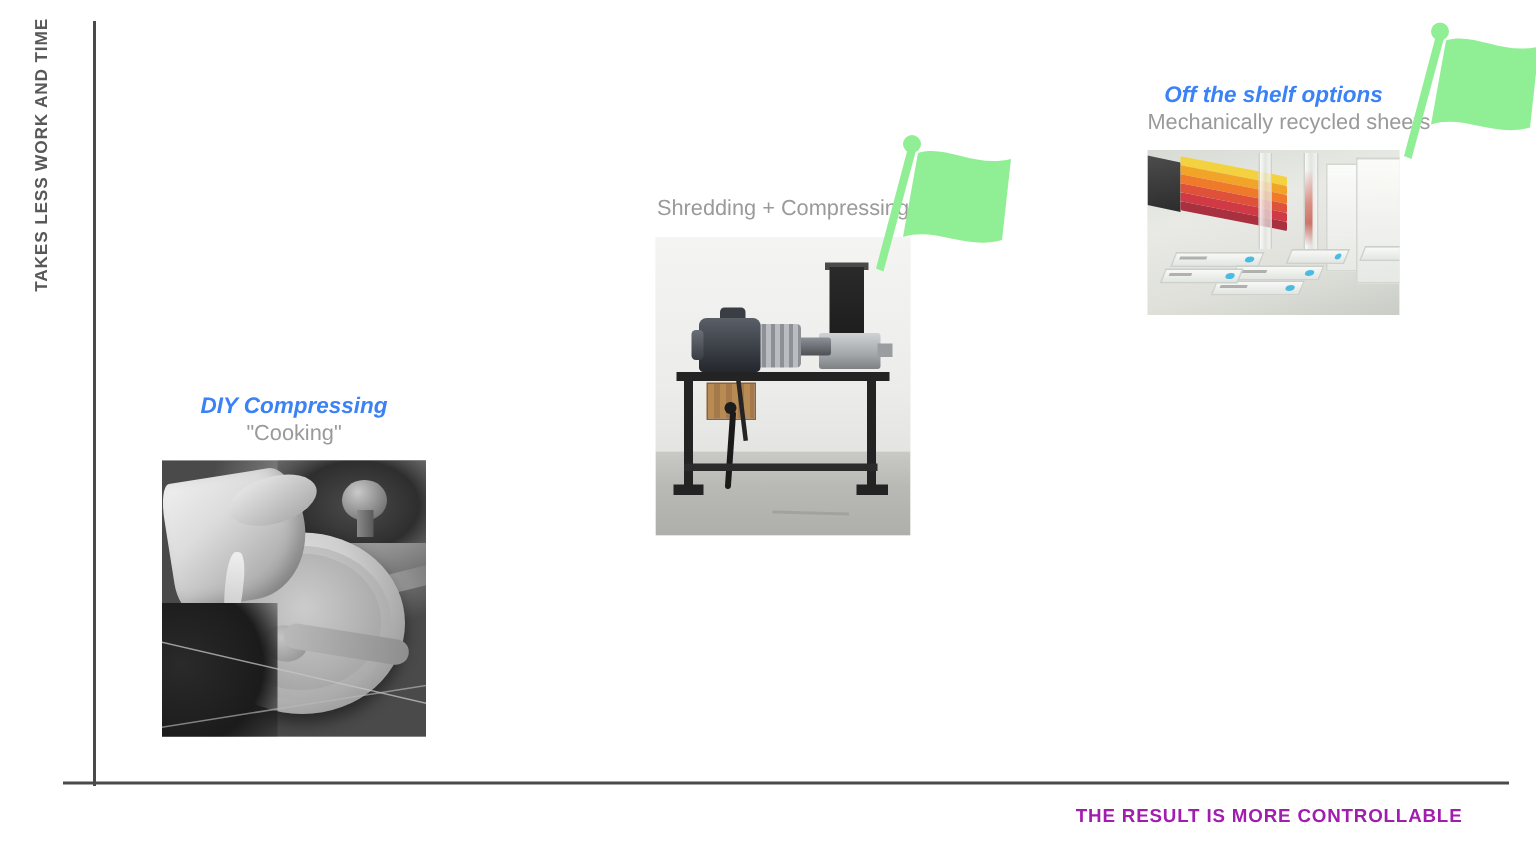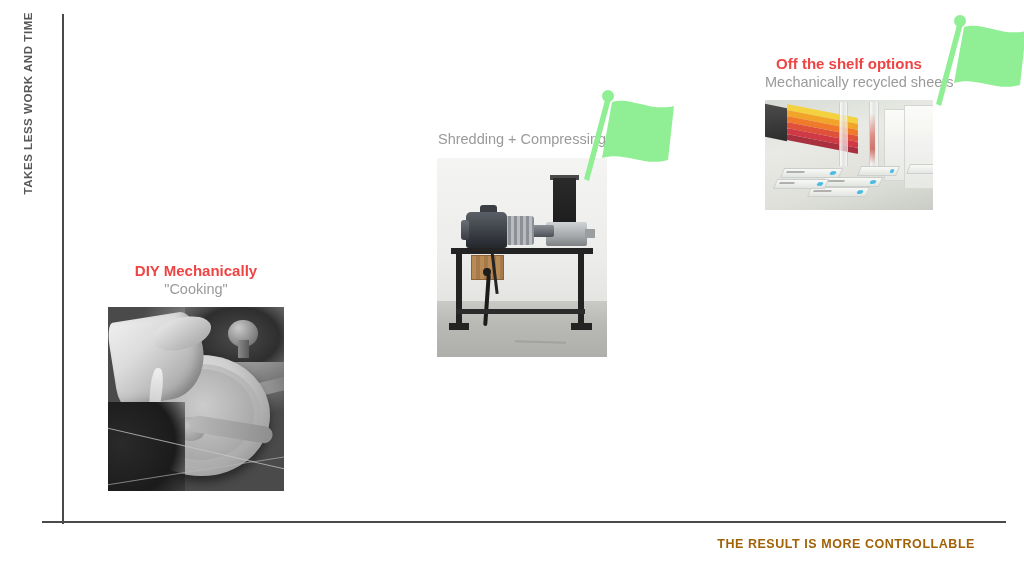--- a/index.html
+++ b/index.html
@@ -51,37 +51,38 @@
   }
   .axis-label-x {
     position: absolute;
     left: 505px;
     top: 537px;
     width: 470px;
     text-align: right;
     font-size: 12.5px;
     font-weight: bold;
     letter-spacing: 0.55px;
-    color: #a16207;
+    color: #a21caf;
     white-space: nowrap;
   }
 
   
   .item {
     position: absolute;
   }
   .item-caption {
     text-align: center;
     line-height: 1.18;
   }
   .item-title {
     font-size: 15px;
     font-weight: bold;
-    color: #ef4444;
+    color: #3b82f6;
     white-space: nowrap;
+    font-style: italic;
   }
   .item-sub {
     font-size: 14.5px;
     font-weight: normal;
     color: #9a9a9a;
     white-space: nowrap;
     margin-top: 1px;
   }
   .item-photo {
     position: relative;
@@ -446,21 +447,21 @@
 <div id="stage">
 
   <div class="axis-y"></div>
   <div class="axis-x"></div>
 
   <div class="axis-label-y">TAKES LESS WORK AND TIME</div>
   <div class="axis-label-x">THE RESULT IS MORE CONTROLLABLE</div>
 
   <div class="item" style="left:108px; top:262px; width:176px;">
     <div class="item-caption">
-      <div class="item-title">DIY Mechanically</div>
+      <div class="item-title">DIY Compressing</div>
       <div class="item-sub">"Cooking"</div>
     </div>
     <div class="item-photo photo-cooking" style="width:176px; height:184px; margin-top:9px;">
       <div class="pc-bg"></div>
       <div class="pc-darktop"></div>
       <div class="pc-knob"></div>
       <div class="pc-knob-stem"></div>
       <div class="pc-handle"></div>
       <div class="pc-pan-outer"></div>
       <div class="pc-pan-inner"></div>

